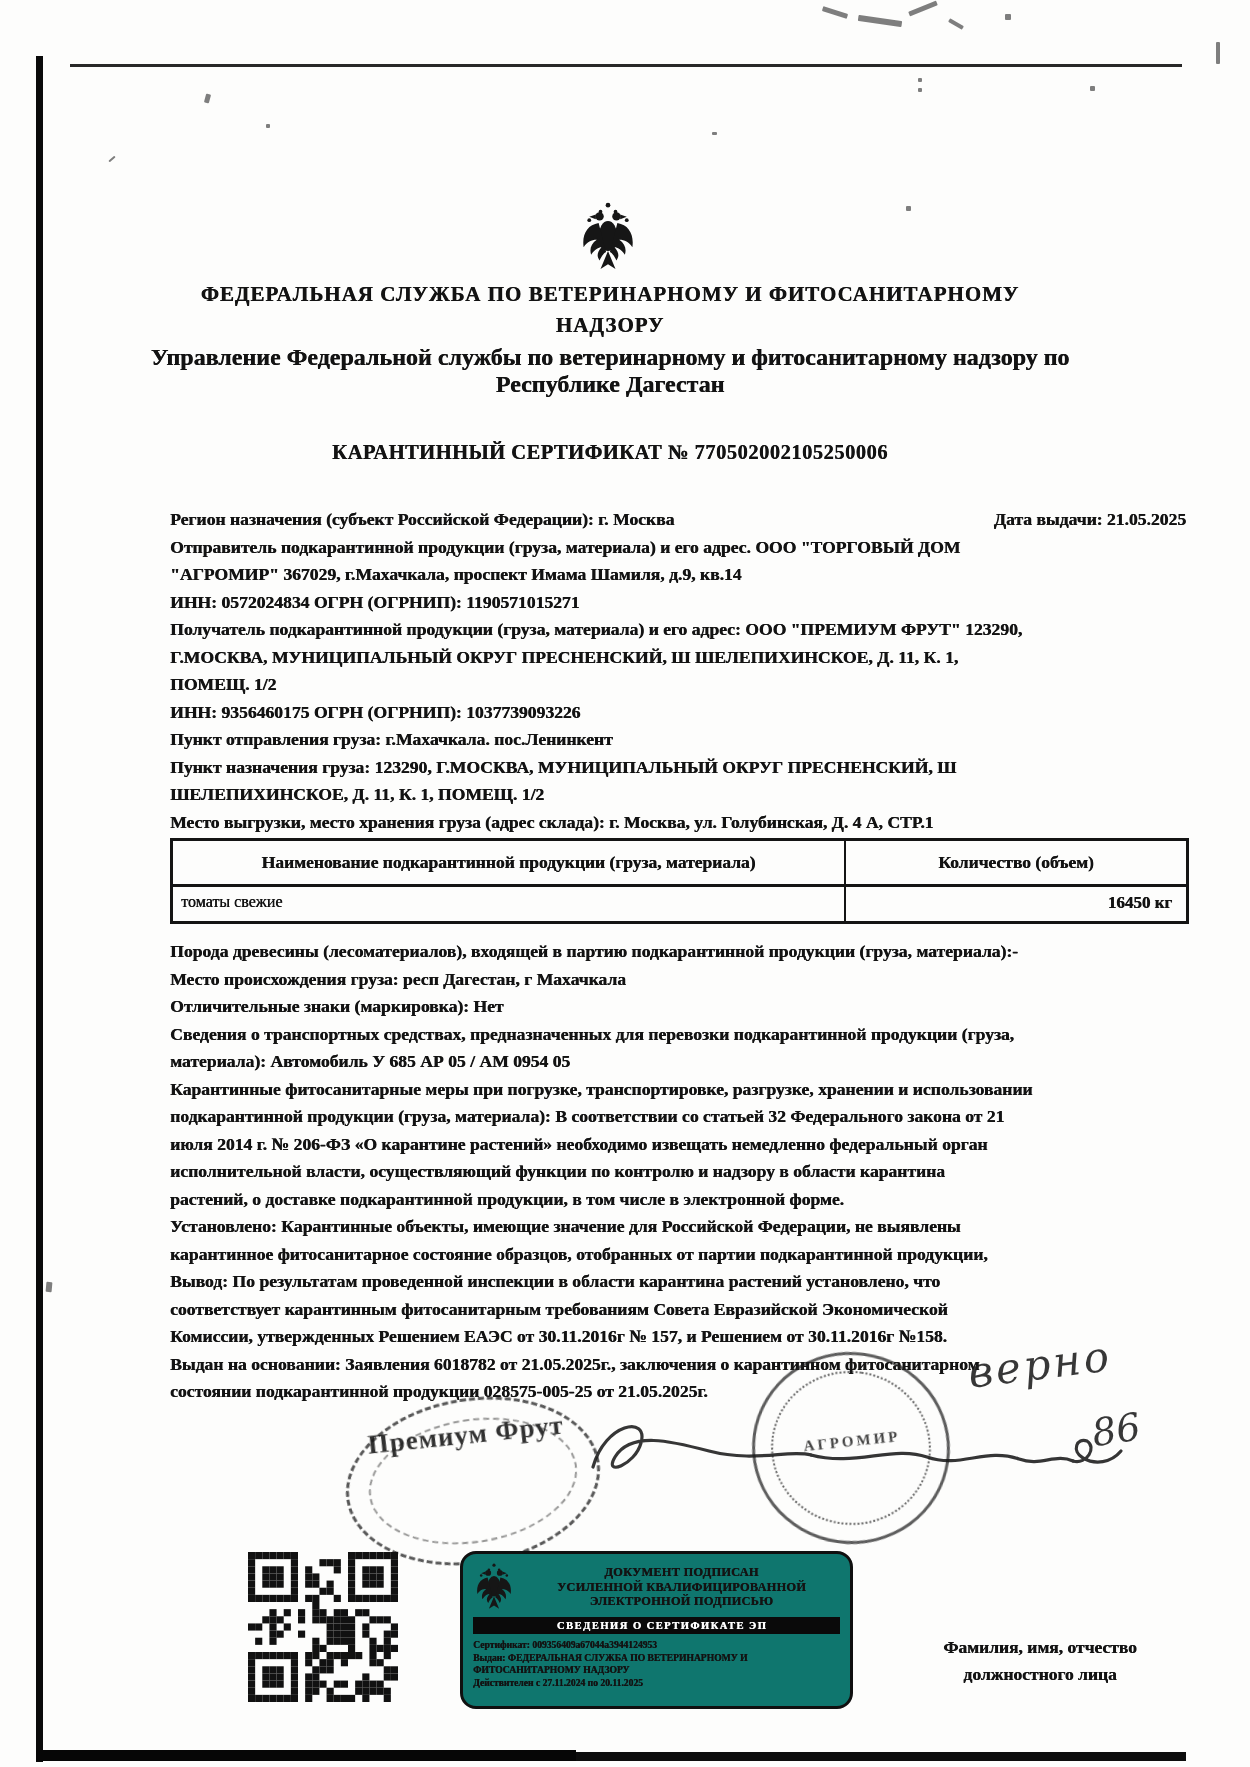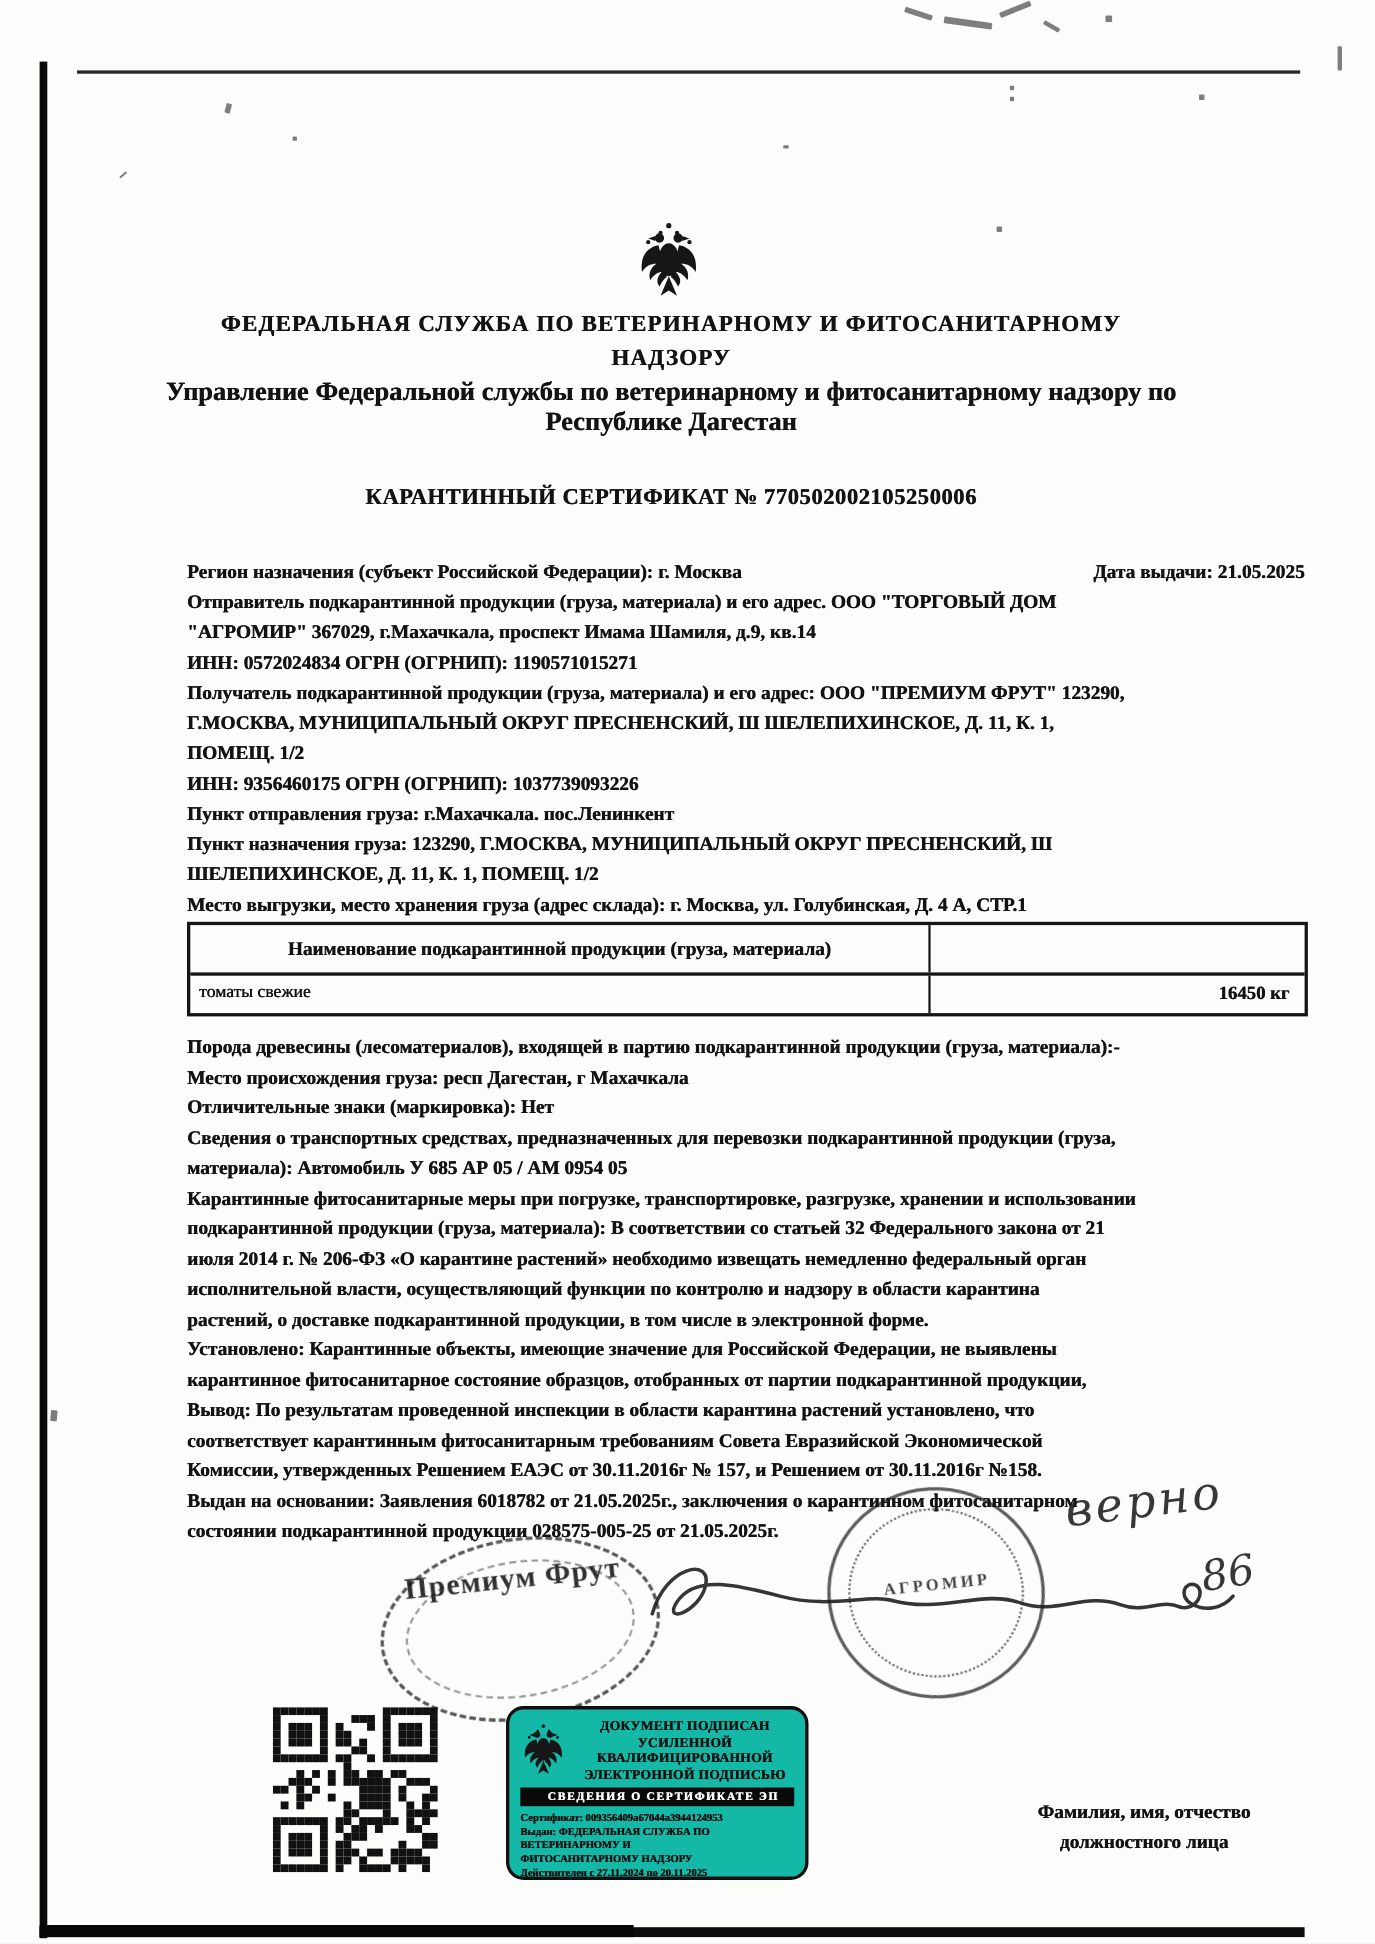--- a/index.html
+++ b/index.html
@@ -48,22 +48,22 @@
   .stamp-agromir .txt{position:absolute;left:0;right:0;top:78px;text-align:center;font-weight:700;
      font-size:15px;letter-spacing:3px;color:rgba(20,20,20,.8);transform:rotate(-14deg);}
   .hand{font-family:"DejaVu Serif",serif;font-style:italic;color:#1c1c1c;}
   .hand-note{left:968px;top:1340px;font-size:42px;transform:rotate(-7deg);letter-spacing:3px;opacity:.88;}
   .hand-num{left:1092px;top:1408px;font-size:38px;transform:rotate(-9deg);opacity:.88;}
   .sig-svg{left:575px;top:1405px;}
   
   .qr{left:248px;top:1552px;width:150px;height:150px;}
   .qr svg{display:block;}
   
-  .esign{left:460px;top:1551px;width:275px;height:158px;border:3px solid #101010;border-radius:16px;
-     padding:8px 10px 6px;box-sizing:border-box;background:#14b8a6;}
+  .esign{left:460px;top:1551px;width:393px;height:158px;border:3px solid #101010;border-radius:16px;
+     padding:8px 10px 6px;box-sizing:border-box;background:#0f766e;}
   .esign-top{display:flex;gap:8px;align-items:center;}
   .esign-eagle{width:42px;height:50px;flex:none;}
   .esign-title{flex:1;text-align:center;font-weight:700;font-size:12.3px;line-height:14.5px;letter-spacing:.3px;}
   .esign-bar{margin-top:5px;background:#0a0a0a;color:#fff;font-size:10.5px;line-height:17px;
      text-align:center;font-weight:700;letter-spacing:1.5px;padding-left:11px;}
   .esign-meta{margin-top:5px;font-size:9.6px;line-height:12.5px;font-weight:700;}
   
   .footer-label{left:878px;top:1634px;width:324px;text-align:center;font-weight:700;
      font-size:17.5px;line-height:27px;}
 </style>
@@ -143,20 +143,21 @@
         <div class="tline">Пункт отправления груза: г.Махачкала. пос.Ленинкент</div>
         <div class="tline">Пункт назначения груза: 123290, Г.МОСКВА, МУНИЦИПАЛЬНЫЙ ОКРУГ ПРЕСНЕНСКИЙ, Ш</div>
         <div class="tline">ШЕЛЕПИХИНСКОЕ, Д. 11, К. 1, ПОМЕЩ. 1/2</div>
         <div class="tline">Место выгрузки, место хранения груза (адрес склада): г. Москва, ул. Голубинская, Д. 4 А, СТР.1</div>
       </div>
   </div>
 
   <div class="abs ptable ink">
     <div class="thead">
       <div class="hc c1">Наименование подкарантинной продукции (груза, материала)</div>
+      <div class="hc c2">Количество (объем)</div>
     </div>
     <div class="trow">
       <div class="rn c1">томаты свежие</div>
       <div class="rq c2">16450 кг</div>
     </div>
   </div>
 
   <div class="abs para-block ink">
       <div class="tline">Порода древесины (лесоматериалов), входящей в партию подкарантинной продукции (груза, материала):-</div>
       <div class="tline">Место происхождения груза: респ Дагестан, г Махачкала</div>

